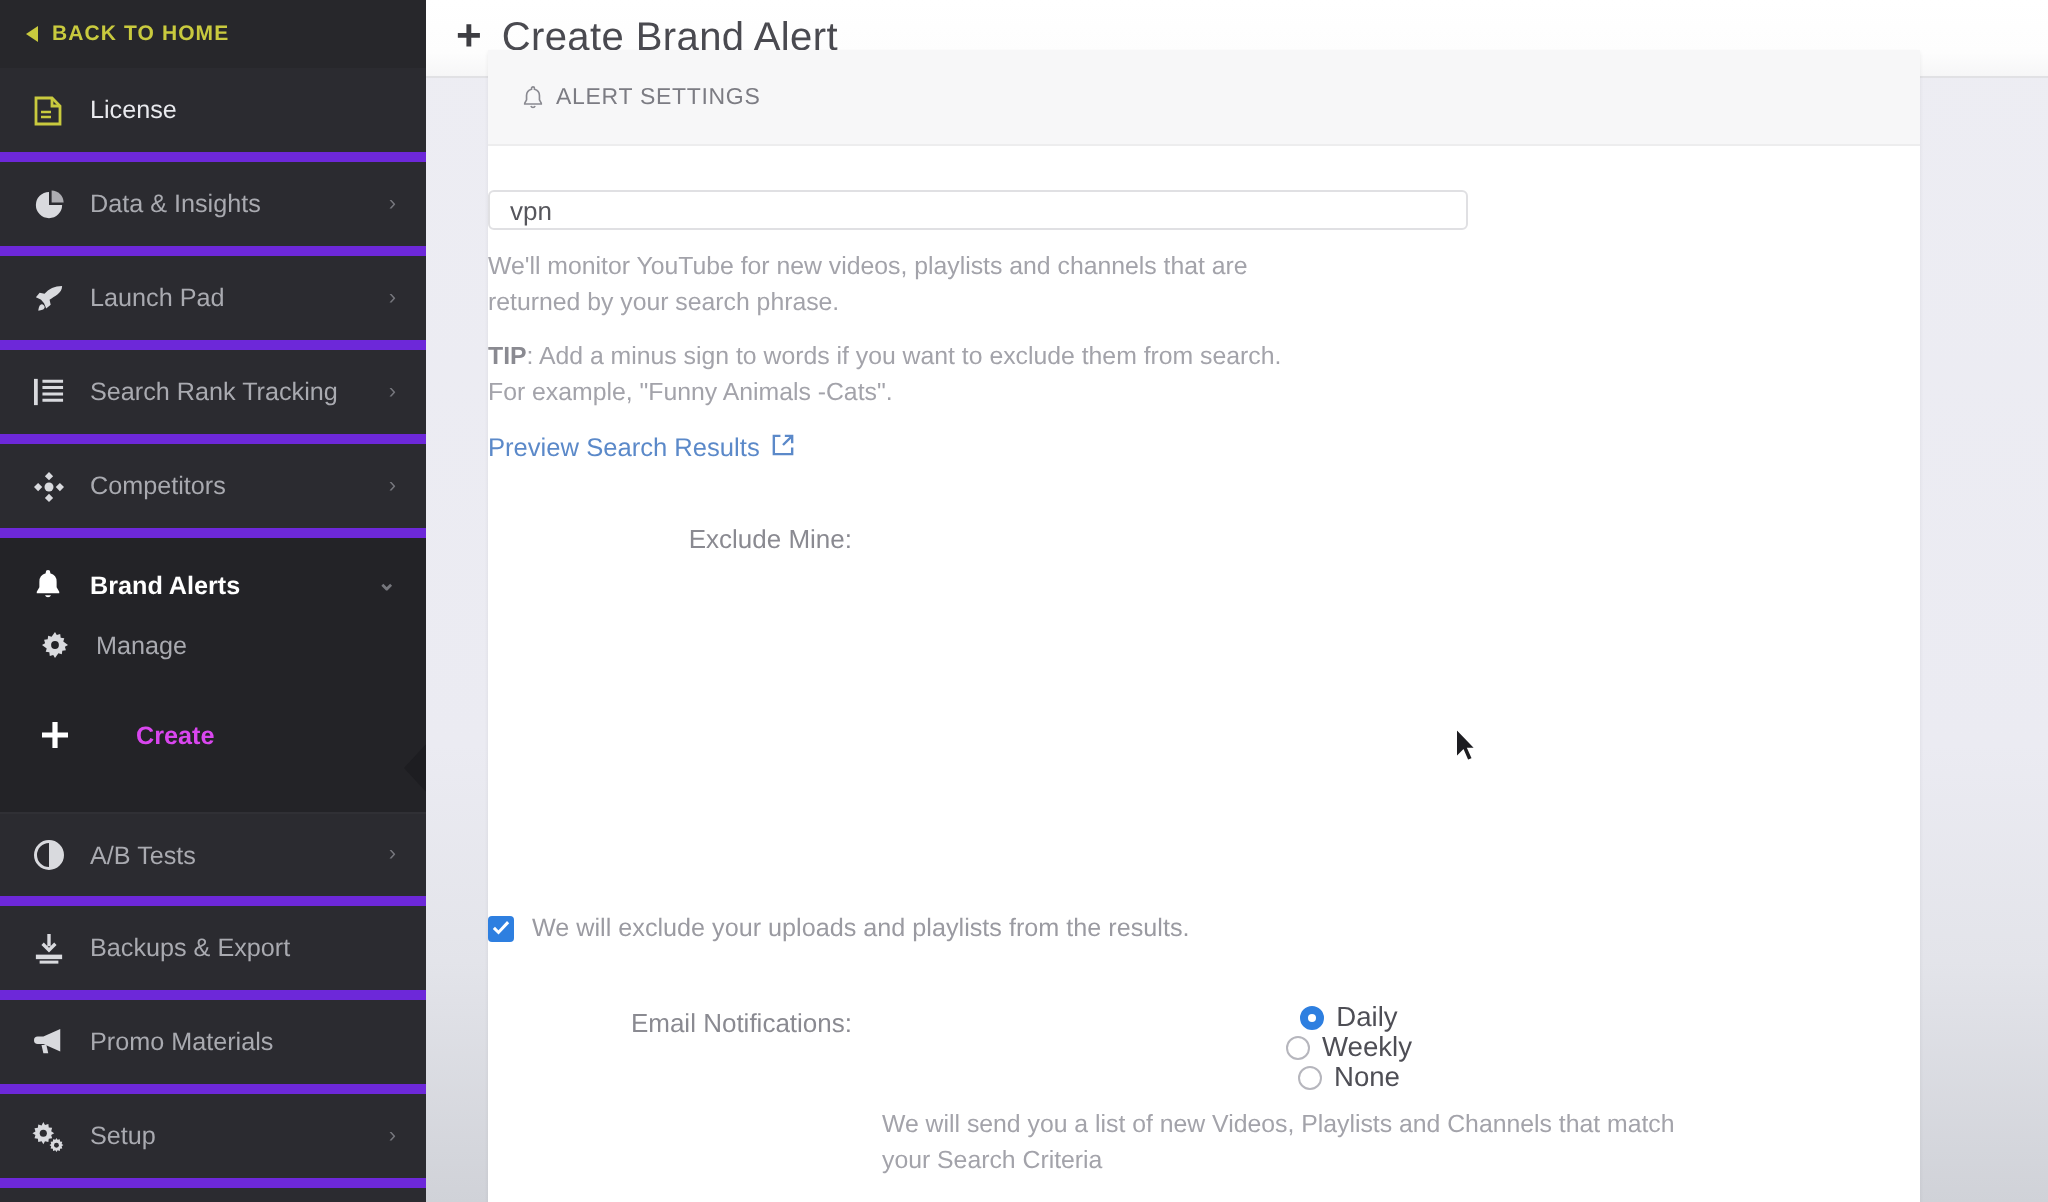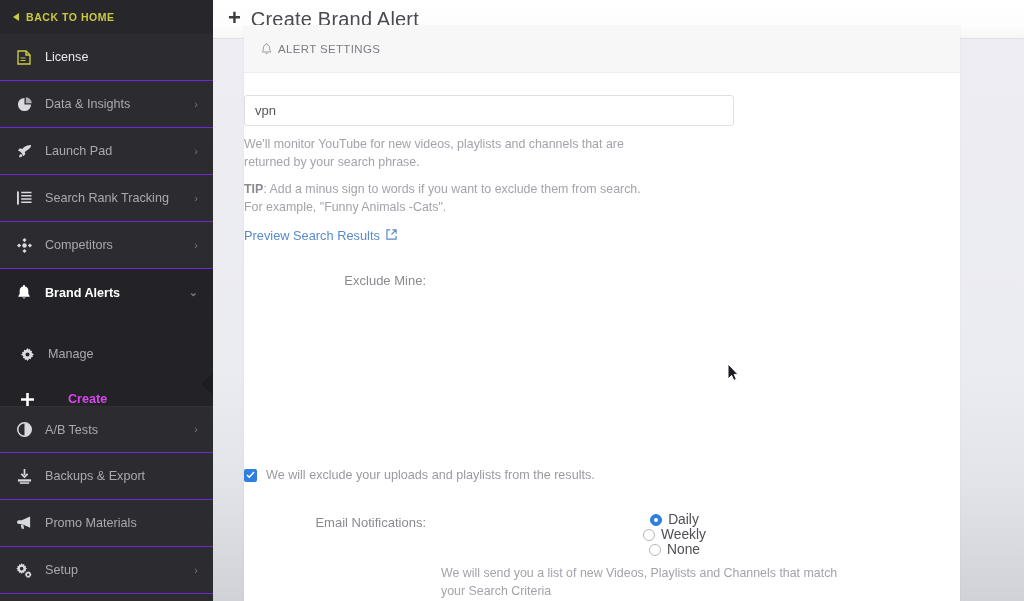--- a/index.html
+++ b/index.html
@@ -37,21 +37,21 @@
     border-right: 6px solid #c9ca3e;
     margin-right: 7px;
   }
   .nav-item {
     height: 47px;
     display: flex; align-items: center;
     padding-left: 13px;
     color: #a9aab0;
     font-size: 12.6px;
     position: relative;
-    border-bottom: 1px solid #6d28d9;
+    border-bottom: 5px solid #6d28d9;
     cursor: pointer;
   }
   .nav-item .ic {
     width: 22px; flex: 0 0 22px;
     display: flex; align-items: center; justify-content: center;
     margin-right: 10px;
     color: #d9dade;
   }
   .nav-item .ic svg { display: block; }
   .nav-item.license { color: #e9eaee; }
@@ -60,21 +60,21 @@
     position: absolute; right: 15px;
     color: #76777d; font-size: 11px; line-height: 1;
   }
   
   .group { background: #232327; }
   .group .nav-item { border-bottom: none; }
   .group .nav-item.parent { color: #fff; font-weight: bold; font-size: 12.6px; }
   .group .nav-item.parent .ic { color: #fff; }
   .sub-item {
     height: 45px;
-    display: flex; align-items: flex-end;
+    display: flex; align-items: flex-start;
     padding-left: 17px;
     font-size: 12.6px;
     color: #a9aab0;
     position: relative;
     cursor: pointer;
   }
   .sub-item .ic {
     width: 20px; flex: 0 0 20px;
     display: flex; align-items: center; justify-content: center;
     margin-right: 11px; color: #d9dade;
@@ -137,21 +137,21 @@
 
   .frow { display: flex; margin-bottom: 2px; }
   .flabel {
     width: 197px; flex: 0 0 197px;
     text-align: right;
     padding-right: 15px; padding-top: 7px;
     font-size: 13px; color: #8a8a91;
   }
   .fctl { flex: 1 1 auto; padding-right: 30px; }
   #phrase-input {
-    width: 490px; height: 31px;
+    width: 490px; height: 20px;
     border: 1px solid #e0e0e3;
     border-radius: 3px;
     padding: 0 10px;
     font-family: "Liberation Sans", sans-serif;
     font-size: 13px;
     color: #56565c;
     background: #fff;
     outline: none;
   }
   .helptext {

